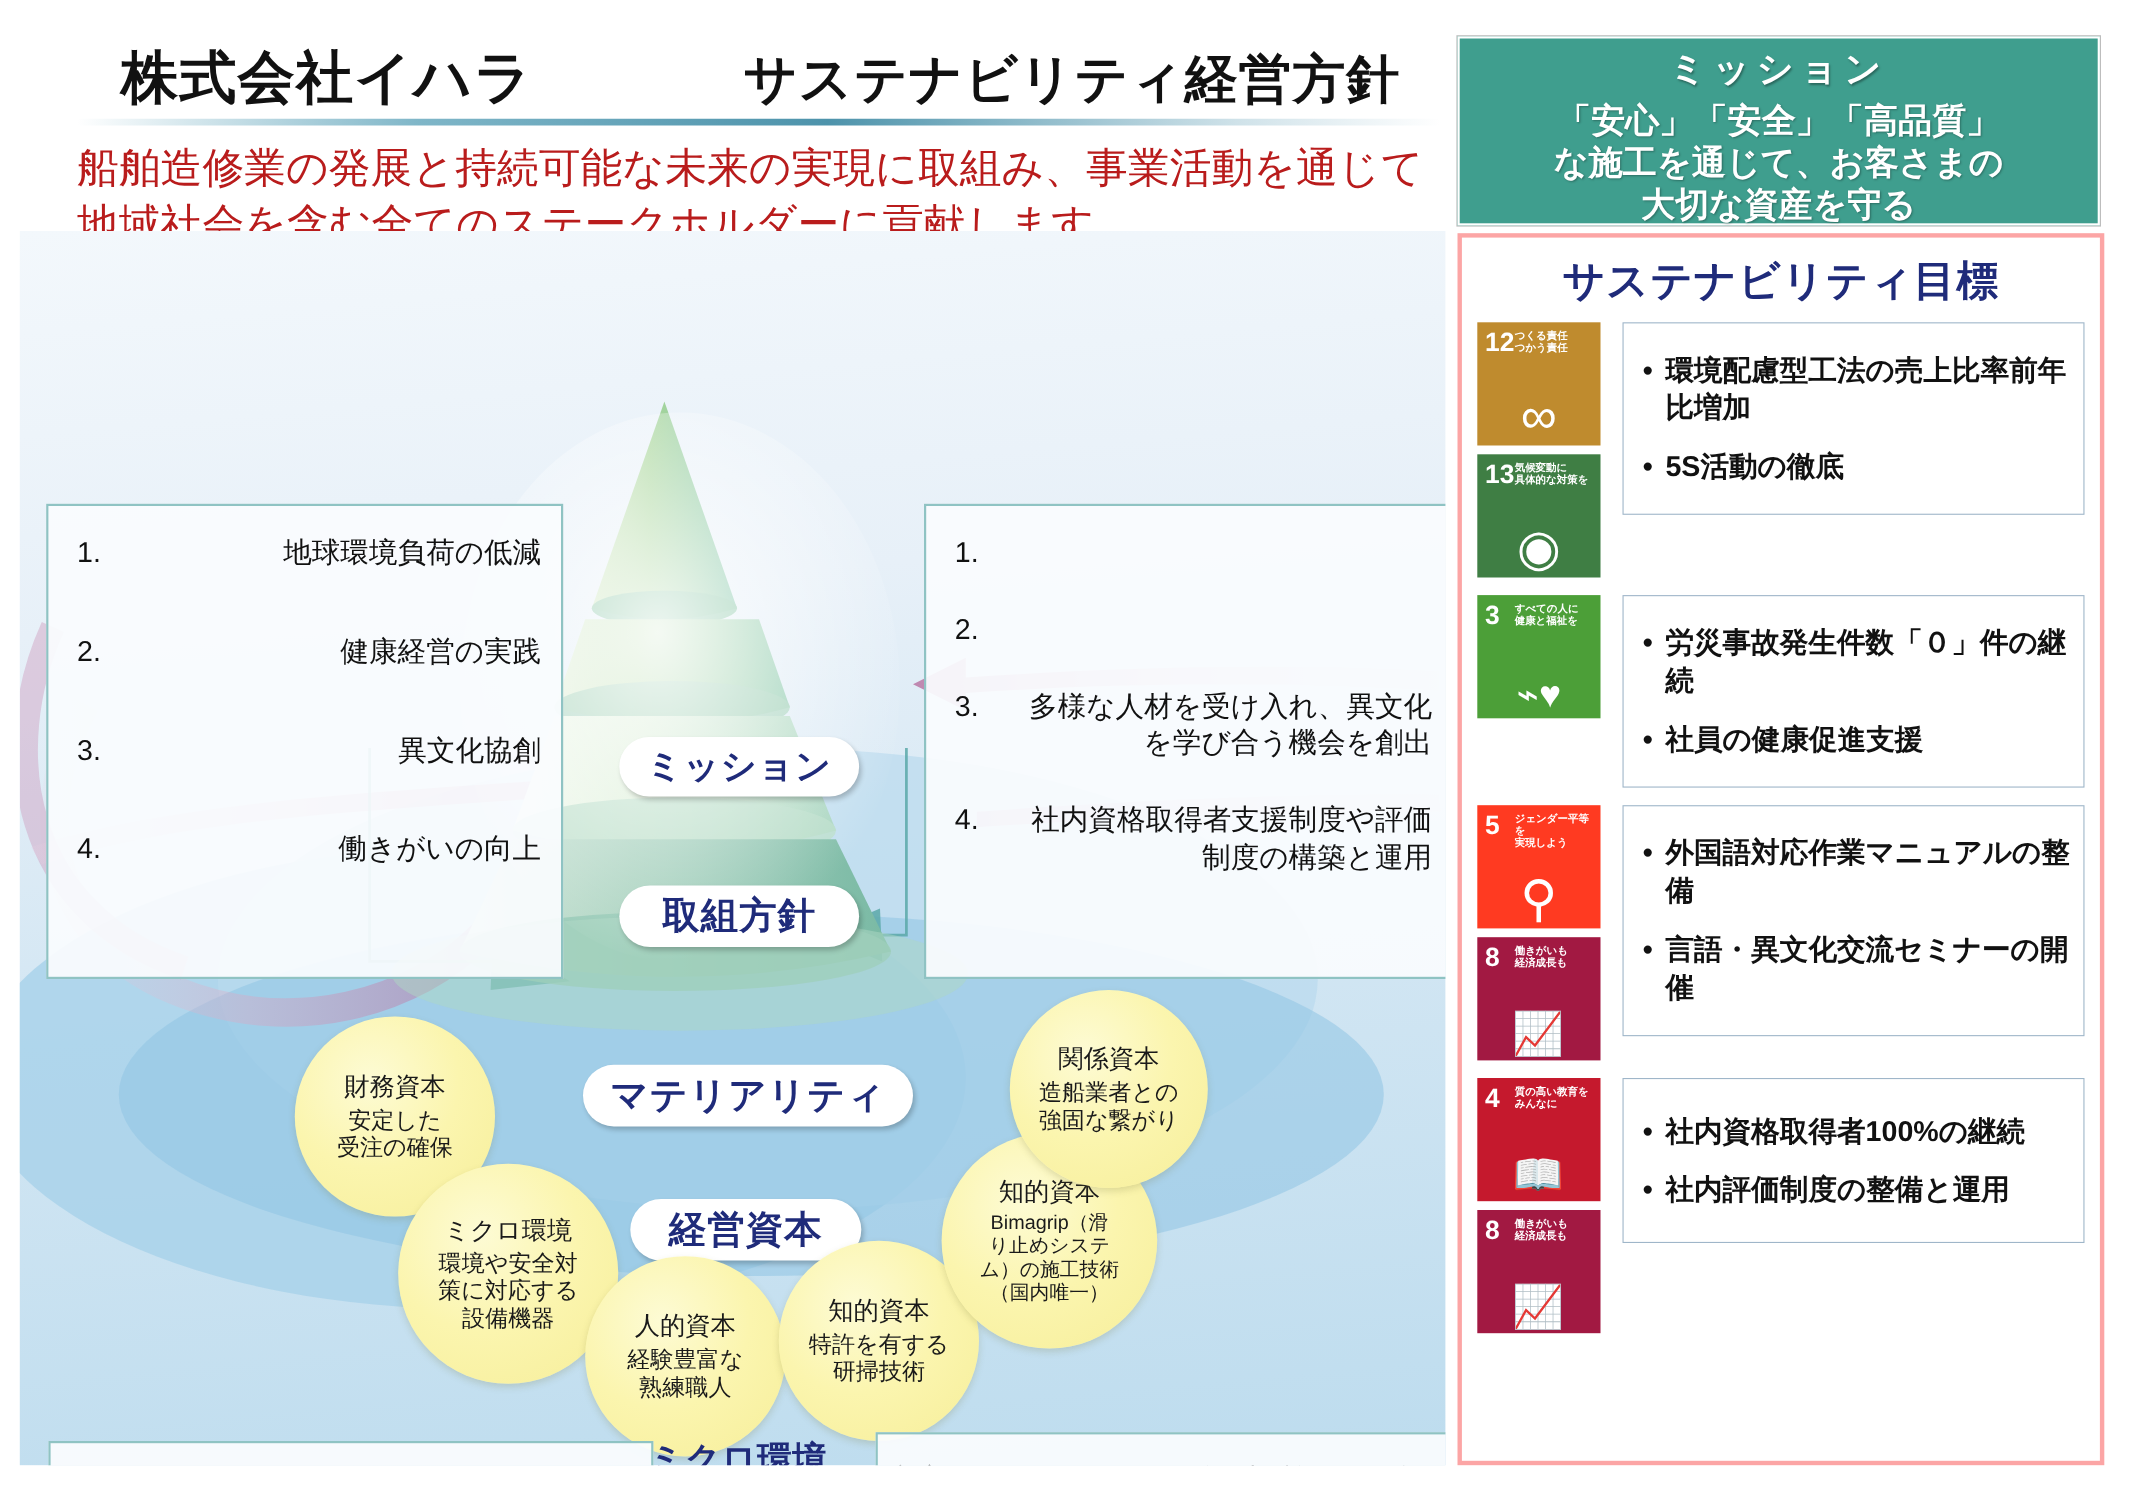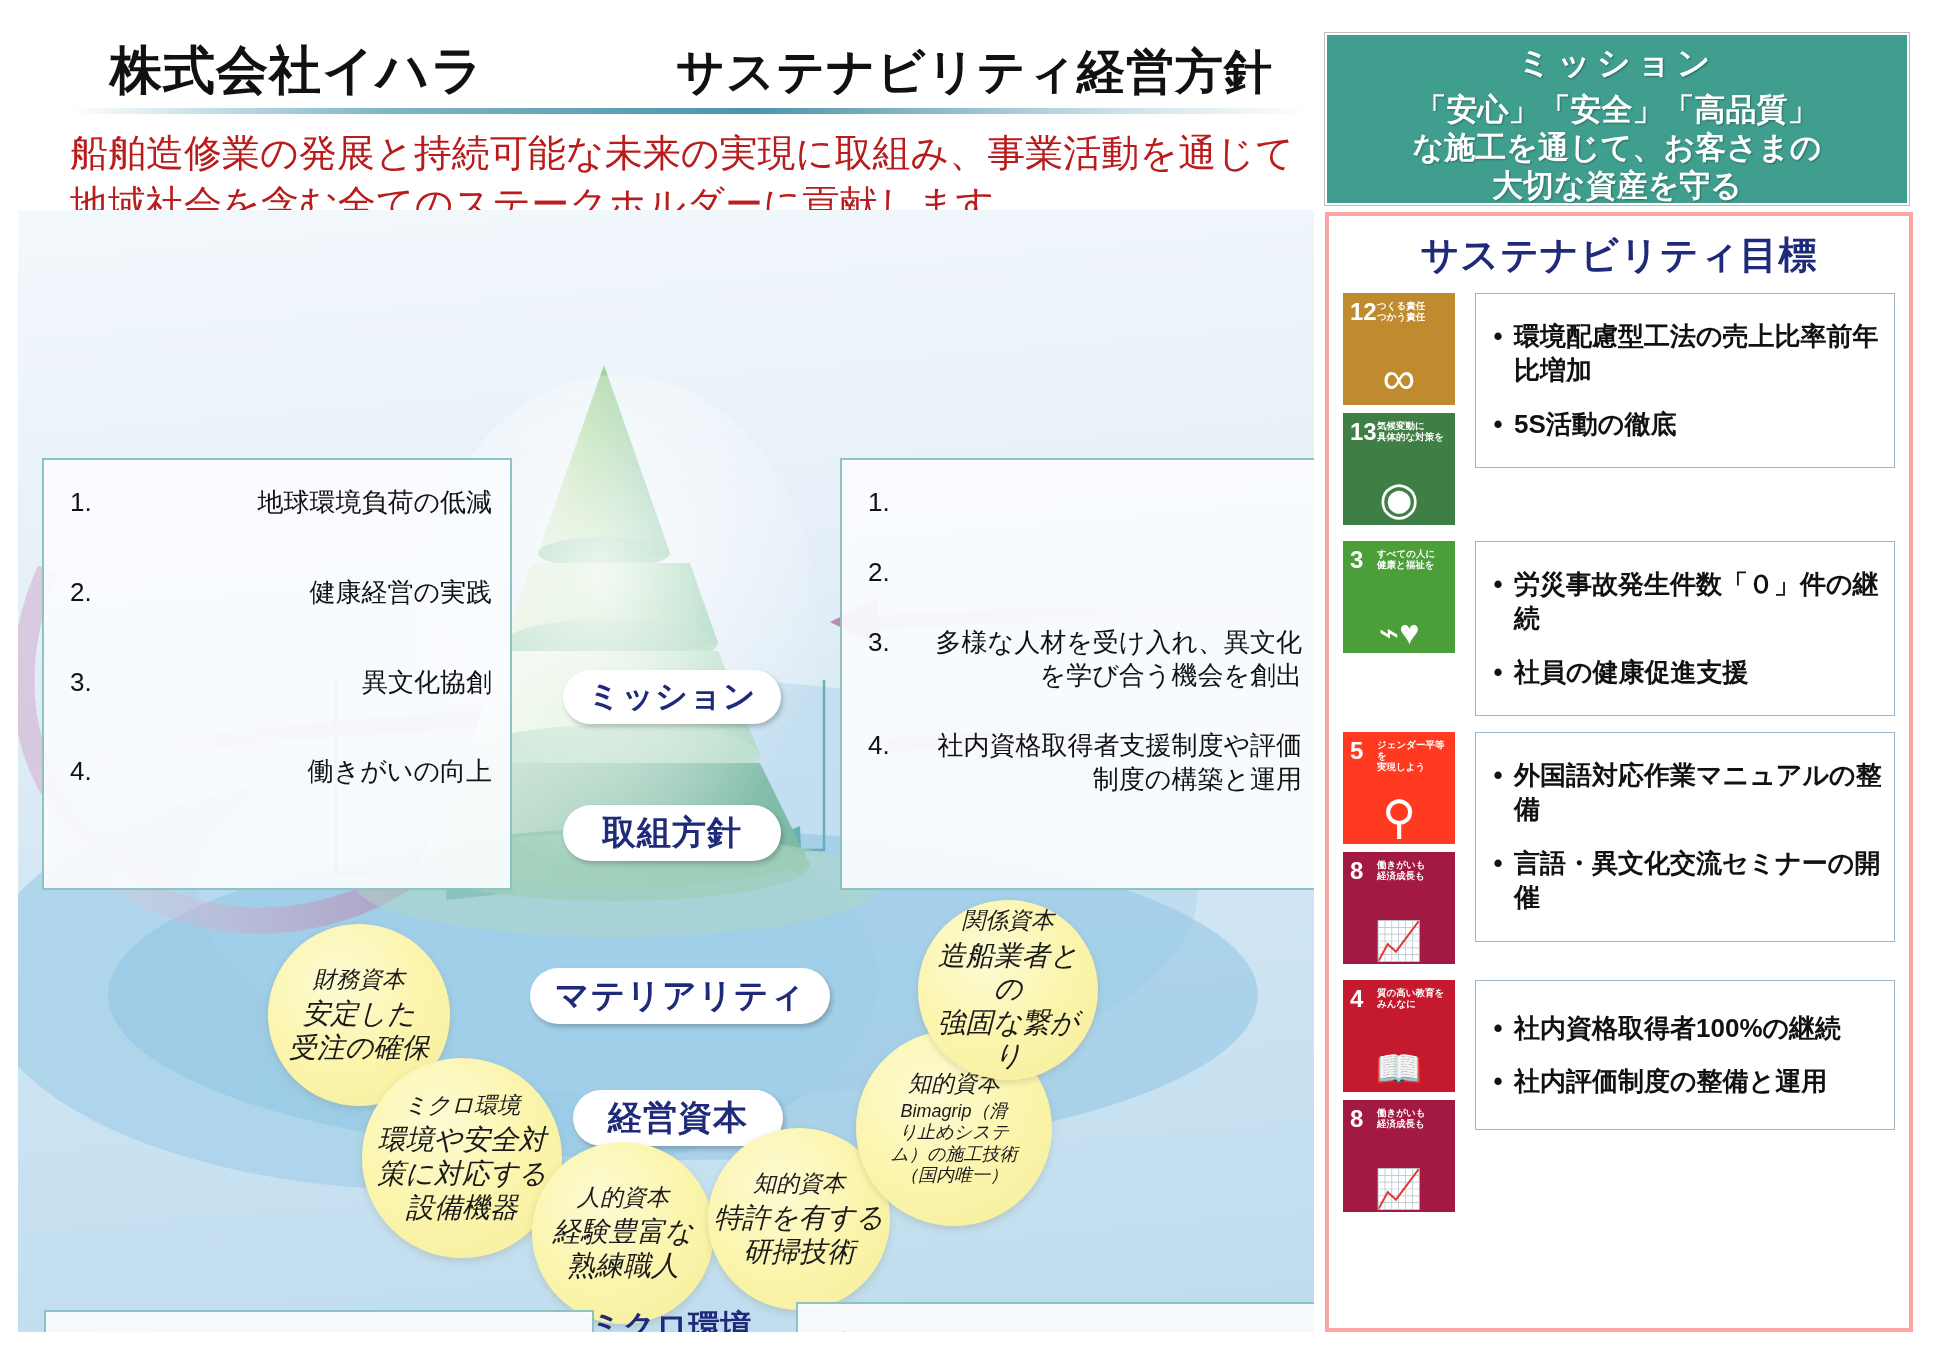--- a/index.html
+++ b/index.html
@@ -99,24 +99,24 @@
   .panel-left li{margin-bottom:56px;}
   .li-num{width:56px;flex:0 0 56px;}
   .li-txt{flex:1;text-align:right;}
 
   
   .bubble{
     position:absolute;border-radius:50%;
     background:radial-gradient(circle at 38% 32%, #fdfbd4 0%, #fbf5ae 48%, #f6ee9a 100%);
     box-shadow:0 3px 7px rgba(120,120,60,.22);
     display:flex;flex-direction:column;align-items:center;justify-content:center;
-    text-align:center;color:#1a1a1a;padding:6px;box-sizing:border-box;font-style:italic;
+    text-align:center;color:#1a1a1a;padding:6px;box-sizing:border-box;
   }
   .bub-title{font-size:23px;font-weight:500;margin-bottom:5px;line-height:1.15;}
-  .bub-desc{font-size:28px;line-height:1.2;}
+  .bub-desc{font-size:21px;line-height:1.2;}
   .bub-desc.small{font-size:18px;line-height:1.18;}
 
   .bub-financial  {left:250px;top:714px;width:182px;height:182px;}
   .bub-manufact   {left:344px;top:848px;width:200px;height:200px;}
   .bub-human      {left:514px;top:932px;width:182px;height:182px;}
   .bub-intel      {left:690px;top:918px;width:182px;height:182px;}
   .bub-intel2     {left:838px;top:820px;width:196px;height:196px;}
   .bub-relation   {left:900px;top:690px;width:180px;height:180px;}
 
   

